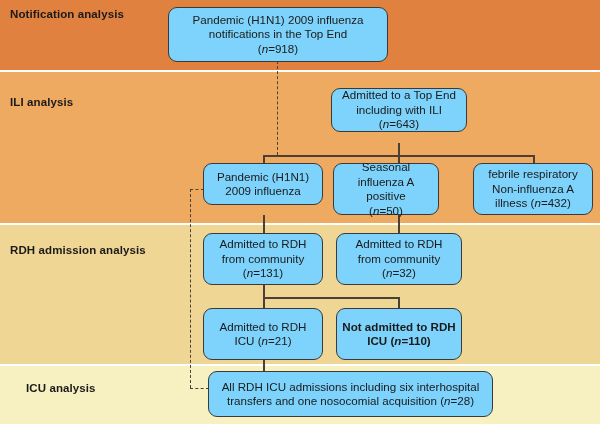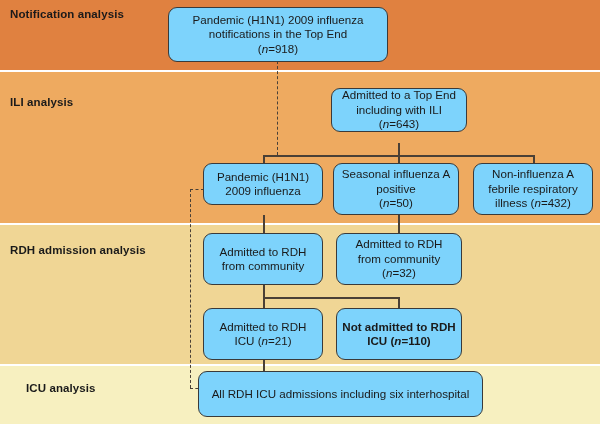--- a/index.html
+++ b/index.html
@@ -128,40 +128,41 @@
     </span>
   </div>
 
   <div class="node" style="left:203px;top:163px;width:120px;height:42px;">
     <span>
       <span>Pandemic (H1N1)</span>
       <span>2009 influenza</span>
     </span>
   </div>
 
-  <div class="node" style="left:333px;top:163px;width:126px;height:52px;">
+  <div class="node" style="left:333px;top:163px;width:106px;height:52px;">
     <span>
       <span>Seasonal influenza A</span>
       <span>positive</span>
       <span>(<em>n</em>=50)</span>
     </span>
   </div>
 
   <div class="node" style="left:473px;top:163px;width:120px;height:52px;">
     <span>
+      <span>febrile respiratory</span>
       <span>Non-influenza A</span>
-      <span>febrile respiratory</span>
       <span>illness (<em>n</em>=432)</span>
     </span>
   </div>
 
   <div class="node" style="left:203px;top:233px;width:120px;height:52px;">
     <span>
       <span>Admitted to RDH</span>
       <span>from community</span>
+      <span>(<em>n</em>=131)</span>
     </span>
   </div>
 
   <div class="node" style="left:336px;top:233px;width:126px;height:52px;">
     <span>
       <span>Admitted to RDH</span>
       <span>from community</span>
       <span>(<em>n</em>=32)</span>
     </span>
   </div>
@@ -173,19 +174,20 @@
     </span>
   </div>
 
   <div class="node" style="left:336px;top:308px;width:126px;height:52px;font-weight:bold;">
     <span>
       <span>Not admitted to RDH</span>
       <span>ICU (<em>n</em>=110)</span>
     </span>
   </div>
 
-  <div class="node" style="left:198px;top:371px;width:285px;height:46px;">
+  <div class="node" style="left:208px;top:371px;width:285px;height:46px;">
     <span>
       <span>All RDH ICU admissions including six interhospital</span>
+      <span>transfers and one nosocomial acquisition (<em>n</em>=28)</span>
     </span>
   </div>
 
 </div>
 
 </body></html>

